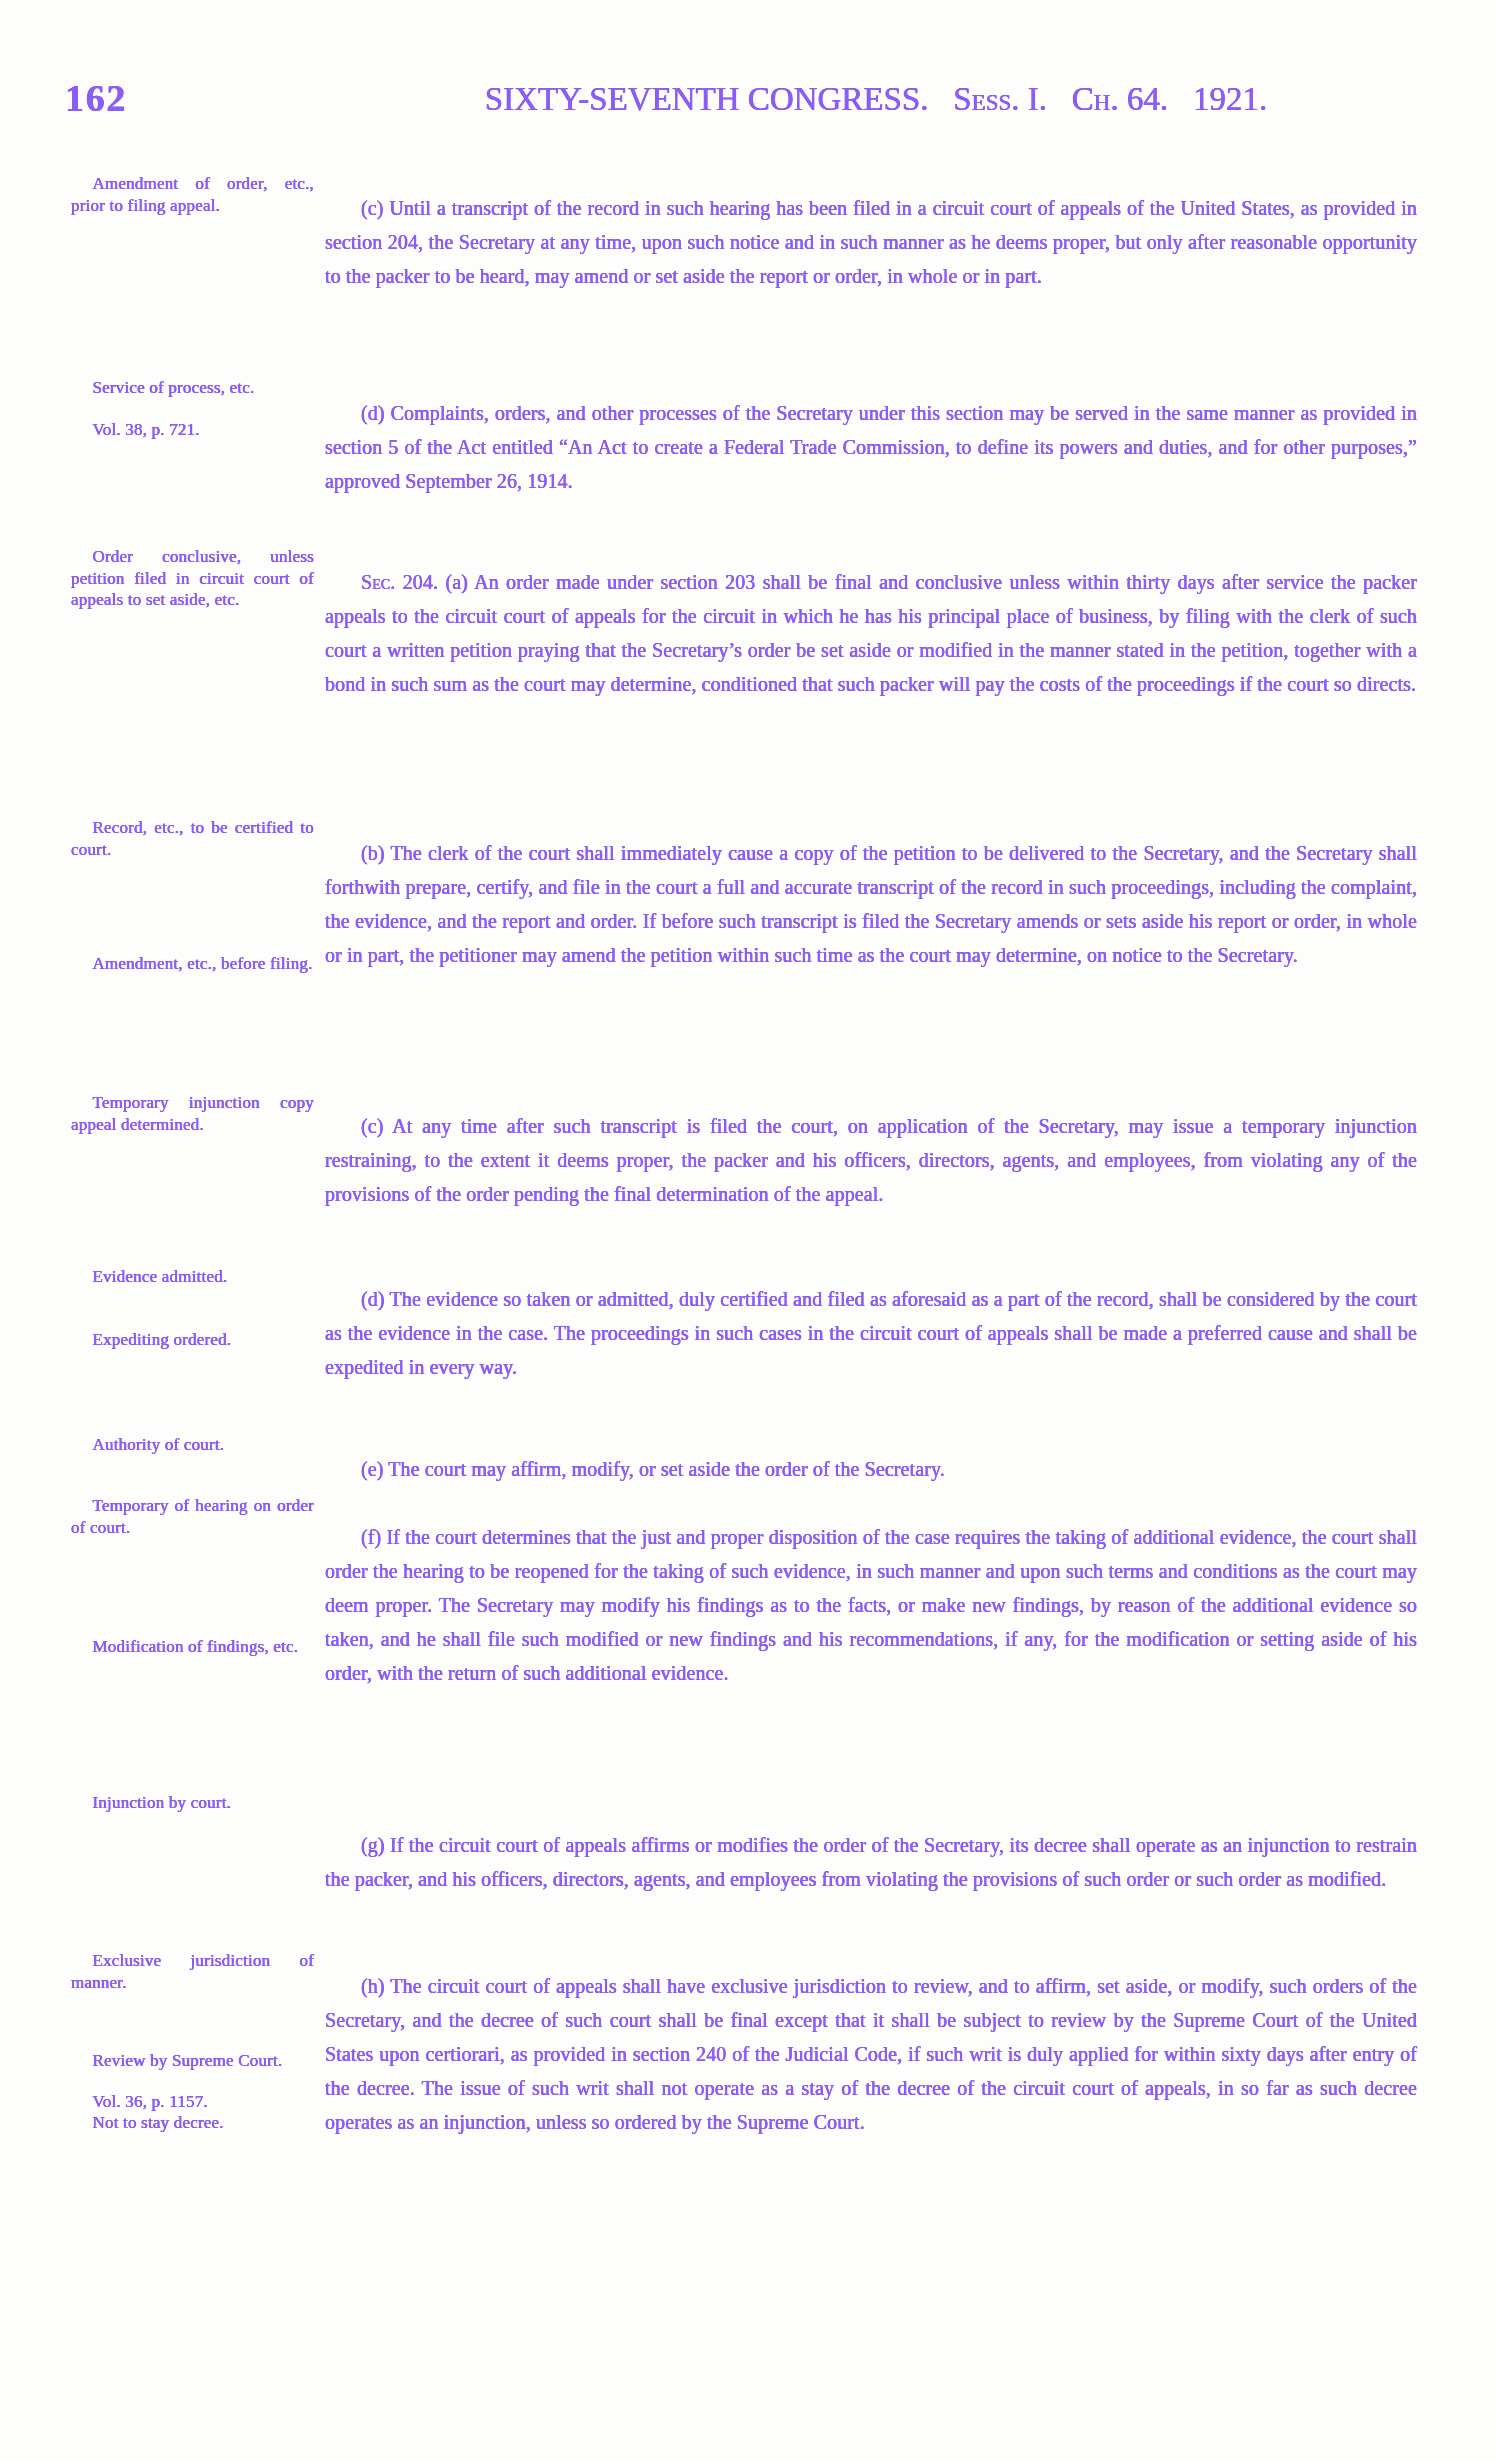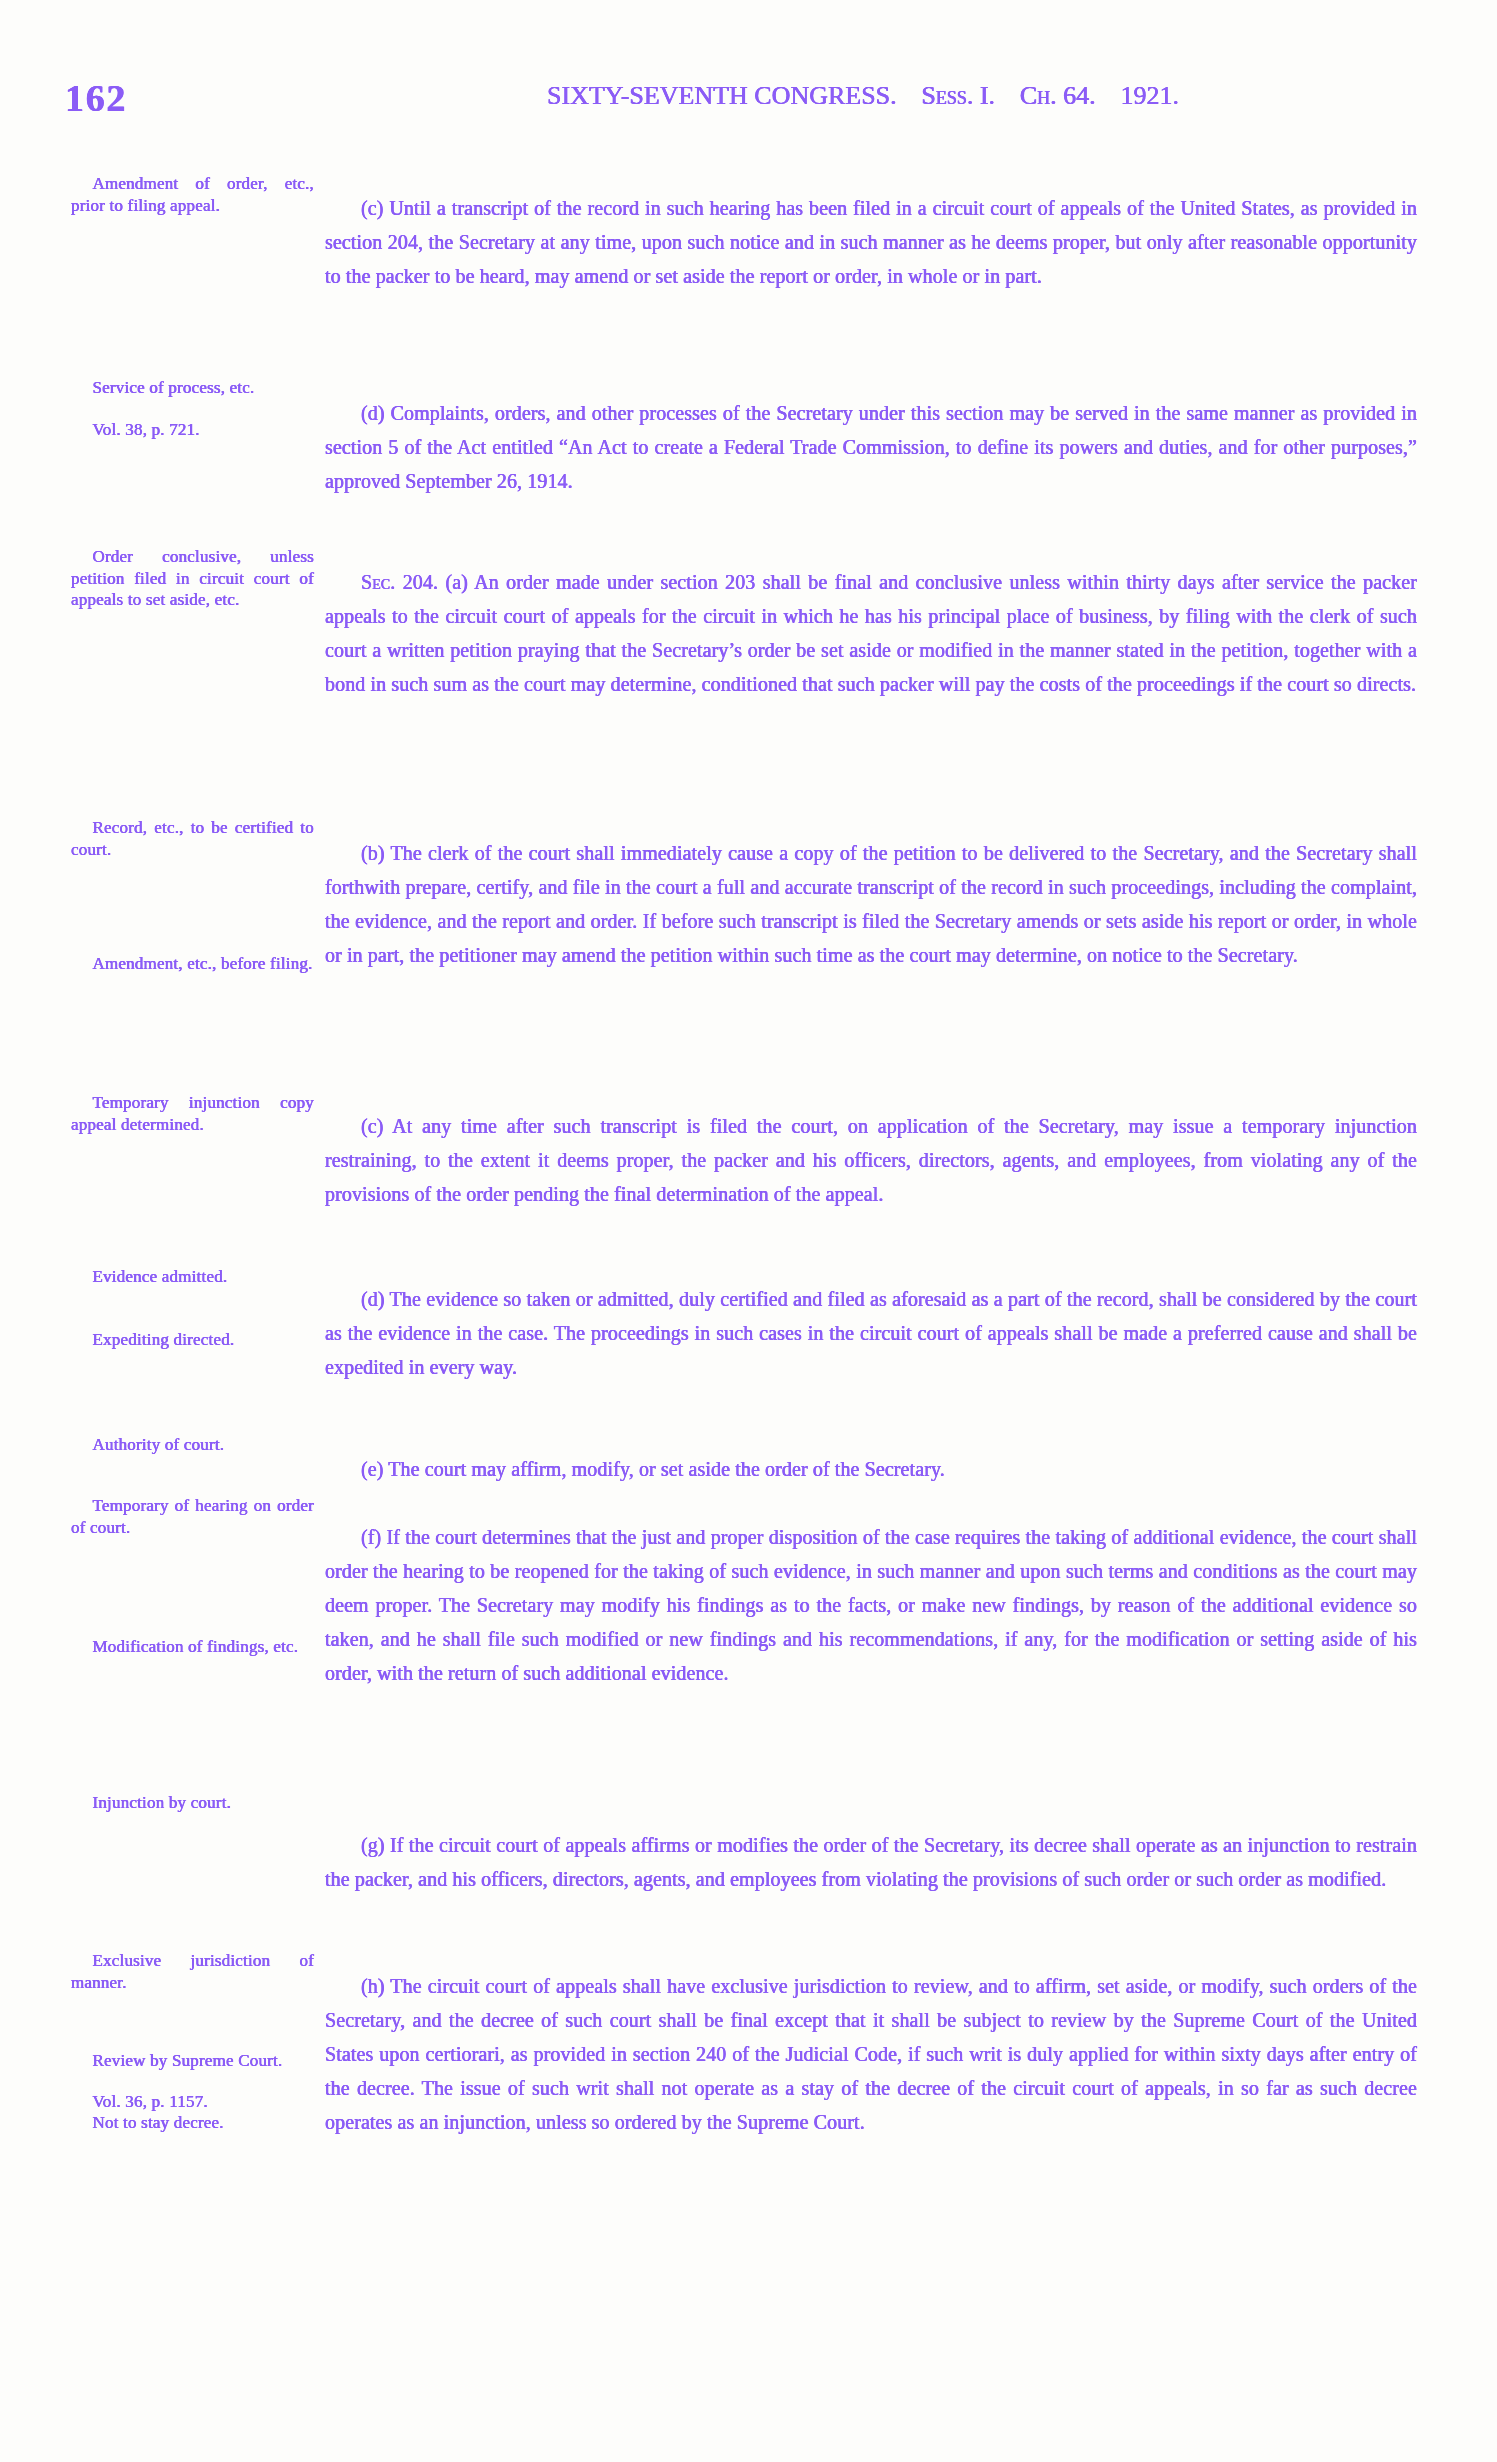--- a/index.html
+++ b/index.html
@@ -24,25 +24,25 @@
   .page-number {
     position: absolute;
     left: 65px;
     top: 76px;
     font-size: 38px;
     font-weight: 700;
     letter-spacing: 1.7px;
   }
   .running-title {
     position: absolute;
-    left: 317px;
+    left: 330px;
     top: 81px;
     width: 1092px;
     text-align: center;
-    font-size: 26px;
+    font-size: 33px;
     white-space: nowrap;
   }
   .running-title .part { margin: 0 12.4px; }
   .sc { font-variant: small-caps; }
 
   .sidenote {
     position: absolute;
     left: 71px;
     width: 243px;
     font-size: 17px;
@@ -74,21 +74,21 @@
   </div>
 
   <div class="sidenote ink" style="top:173px">Amendment of order, etc., prior to filing appeal.</div>
   <div class="sidenote ink" style="top:377px">Service of process, etc.</div>
   <div class="sidenote ink" style="top:419px">Vol. 38, p. 721.</div>
   <div class="sidenote ink" style="top:546px">Order conclusive, unless petition filed in circuit court of appeals to set aside, etc.</div>
   <div class="sidenote ink" style="top:817px">Record, etc., to be certified to court.</div>
   <div class="sidenote ink" style="top:953px">Amendment, etc., before filing.</div>
   <div class="sidenote ink" style="top:1092px">Temporary injunction copy appeal determined.</div>
   <div class="sidenote ink" style="top:1266px">Evidence admitted.</div>
-  <div class="sidenote ink" style="top:1329px">Expediting directed.</div>
+  <div class="sidenote ink" style="top:1329px">Expediting ordered.</div>
   <div class="sidenote ink" style="top:1434px">Authority of court.</div>
   <div class="sidenote ink" style="top:1495px">Temporary of hearing on order of court.</div>
   <div class="sidenote ink" style="top:1636px">Modification of findings, etc.</div>
   <div class="sidenote ink" style="top:1792px">Injunction by court.</div>
   <div class="sidenote ink" style="top:1950px">Exclusive jurisdiction of manner.</div>
   <div class="sidenote ink" style="top:2050px">Review by Supreme Court.</div>
   <div class="sidenote ink" style="top:2091px">Vol. 36, p. 1157.</div>
   <div class="sidenote ink" style="top:2112px">Not to stay decree.</div>
 
   <p class="para ink" style="top:171px"><span>(c) Until a transcript of the record in such hearing has been filed in a circuit court of appeals of the United States, as provided in section 204, the Secretary at any time, upon such notice and in such manner as he deems proper, but only after reasonable opportunity to the packer to be heard, may amend or set aside the report or order, in whole or in part.</span></p>

